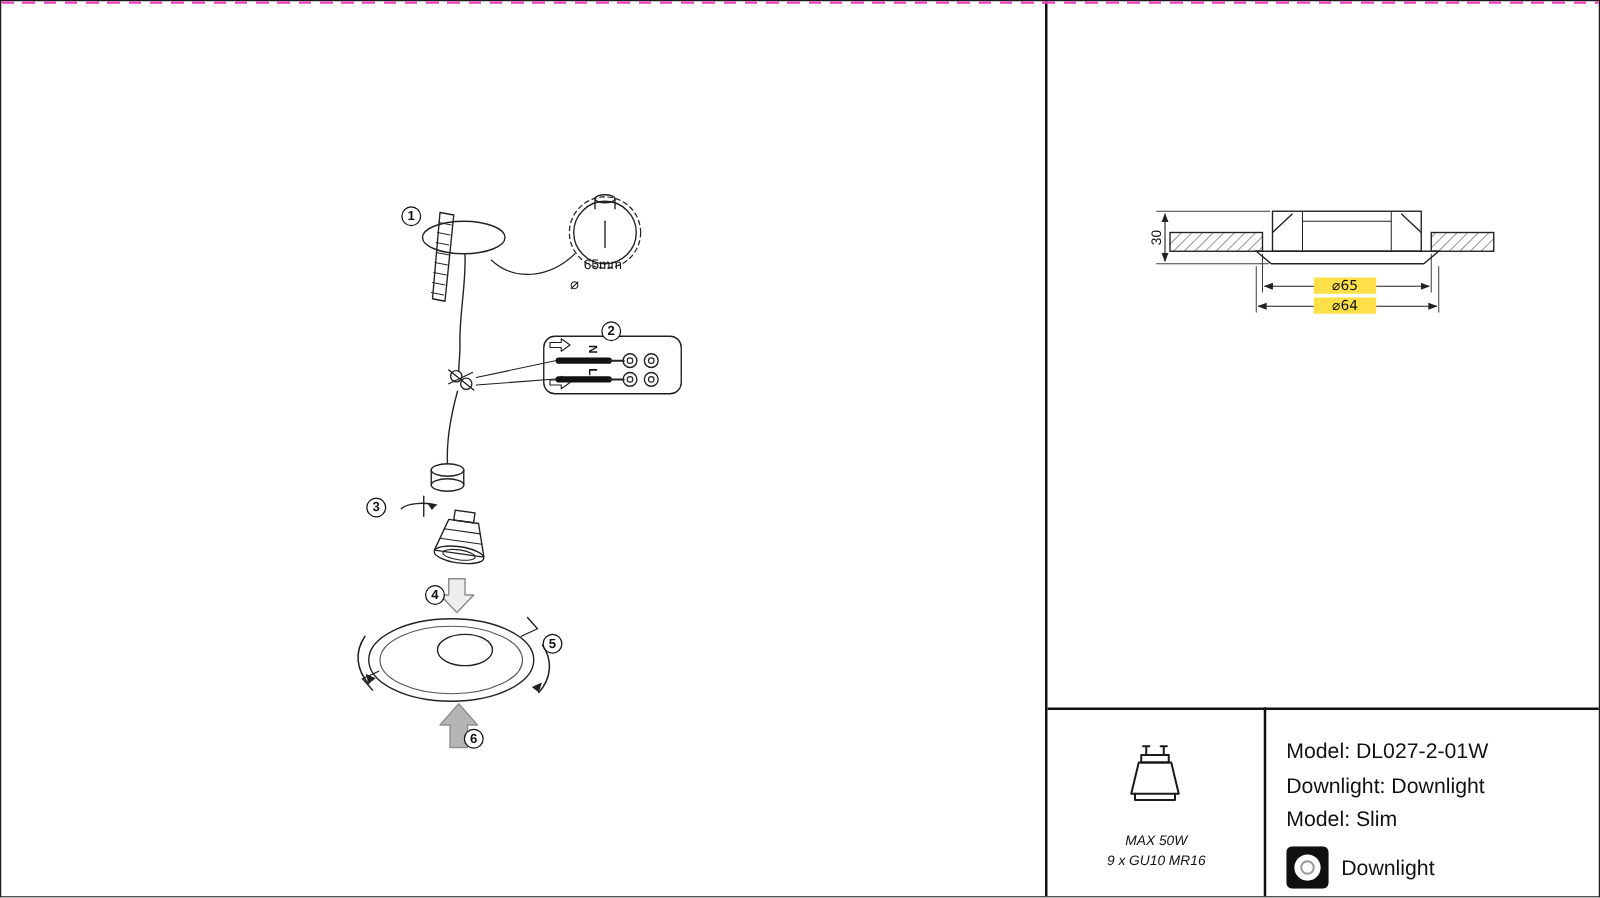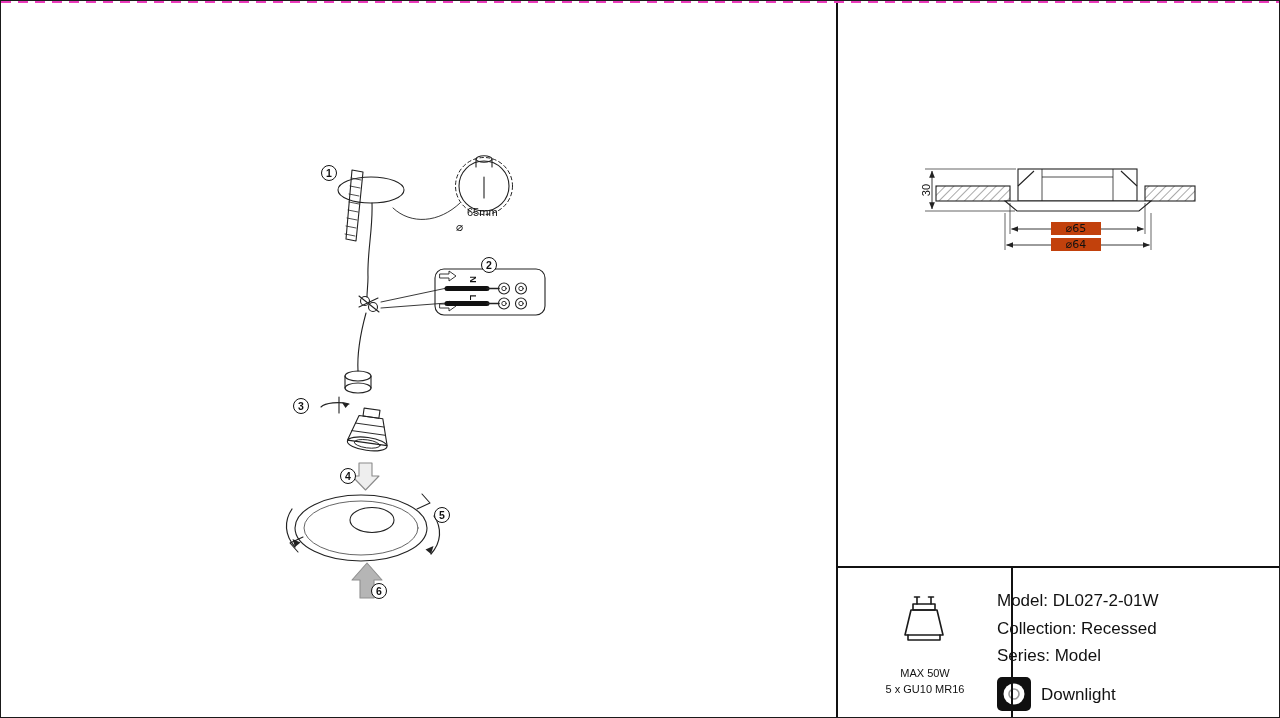--- a/index.html
+++ b/index.html
@@ -23,22 +23,22 @@
     box-sizing:border-box;z-index:5;
   }
   .divider{position:absolute;background:#111;z-index:10;}
   .fold{
     position:absolute;left:0;top:304;width:1280px;height:2px;
     background:repeating-linear-gradient(90deg,#ea3cbc 0 10px,transparent 10px 17px);
     z-index:40;
   }
   .rot90{transform:rotate(90deg);transform-origin:center;}
   .rotm90{transform:rotate(-90deg);transform-origin:center;}
-  .dimlbl{background:#c2410c;text-align:center;z-index:6;font-size:11px;font-family:"DejaVu Sans",sans-serif;}
-  .spec-small{font-size:11px;text-align:center;}
+  .dimlbl{background:#fde047;text-align:center;z-index:6;font-size:11px;font-family:"DejaVu Sans",sans-serif;}
+  .spec-small{font-size:11px;text-align:center;font-style:italic;}
   .prod-line{font-size:17px;}
 </style>
 </head>
 <body>
 
 <div class="page">
 
   <div class="abs" style="left:0;top:0;width:835px;height:718px;">
 
     <svg class="abs" style="left:0;top:0" width="835" height="718" viewBox="0 0 835 718" fill="none" stroke="#222" stroke-width="1.1" stroke-linecap="round" stroke-linejoin="round">
@@ -176,27 +176,27 @@
   <span class="lbl dimlbl" style="left:1050px;top:237px;width:50px">⌀64</span>
 
   <div class="abs" style="left:837px;top:567px;width:172px;height:151px;">
     <svg class="abs" style="left:60px;top:27px" width="52" height="58" viewBox="0 0 52 58" fill="none" stroke="#1a1a1a" stroke-width="1.6" stroke-linecap="round" stroke-linejoin="round">
       <path d="M19,2 v7 M33,2 v7 M16.5,2 h5 M30.5,2 h5"></path>
       <path d="M15,9 H37 V15 H15 Z"></path>
       <path d="M13,15 H39 L45,40 H7 Z"></path>
       <path d="M10,40 V45 H42 V40"></path>
     </svg>
     <span class="lbl spec-small" style="left:8px;top:99px;width:158px">MAX 50W</span>
-    <span class="lbl spec-small" style="left:8px;top:115px;width:158px">5 x GU10 MR16</span>
-  </div>
-
-  <div class="abs" style="left:980px;top:567px;width:268px;height:151px;">
+    <span class="lbl spec-small" style="left:8px;top:115px;width:158px">9 x GU10 MR16</span>
+  </div>
+
+  <div class="abs" style="left:1012px;top:567px;width:268px;height:151px;">
     <span class="lbl prod-line" style="left:16px;top:23px">Model: DL027-2-01W</span>
-    <span class="lbl prod-line" style="left:16px;top:51px">Collection: Recessed</span>
-    <span class="lbl prod-line" style="left:16px;top:78px">Series: Model</span>
+    <span class="lbl prod-line" style="left:16px;top:51px">Downlight: Downlight</span>
+    <span class="lbl prod-line" style="left:16px;top:78px">Model: Slim</span>
 
     <svg class="abs" style="left:16px;top:109px" width="34" height="34" viewBox="0 0 34 34">
       <rect width="34" height="34" rx="5" fill="#101010"></rect>
       <circle cx="17" cy="17" r="10.5" fill="#ffffff"></circle>
       <circle cx="17" cy="17" r="5" fill="none" stroke="#999999" stroke-width="1.6"></circle>
     </svg>
     <span class="lbl prod-line" style="left:60px;top:117px">Downlight</span>
   </div>
 
   <div class="divider" style="left:835px;top:0;width:2px;height:718px;"></div>

